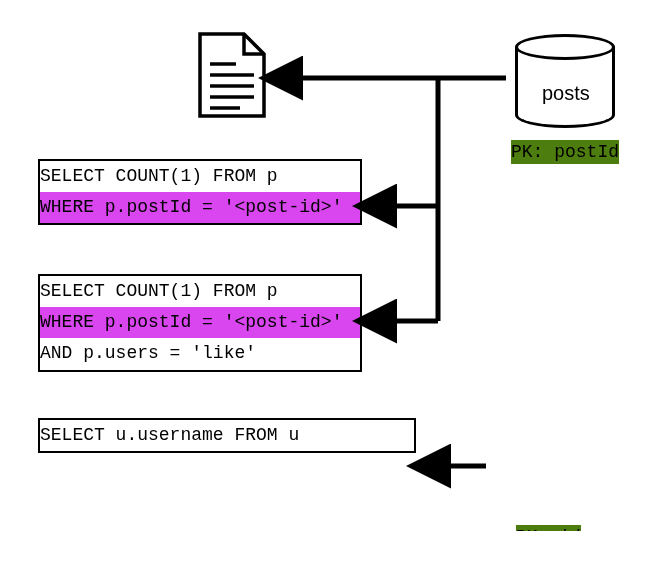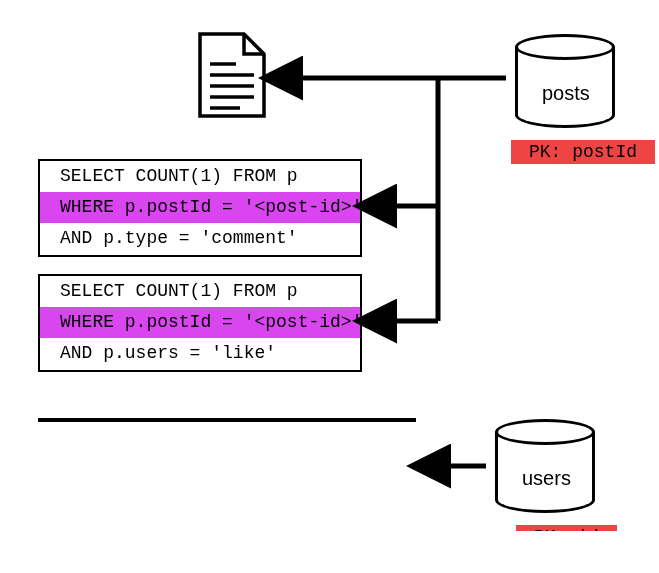--- a/index.html
+++ b/index.html
@@ -14,21 +14,21 @@
     height: 531px;
     border-radius: 14px;
   }
   .query-box {
     position: absolute;
     border: 2px solid #000;
     background: #fff;
     box-sizing: border-box;
   }
   .query-line {
-    padding: 3px 8px 3px 20px;
+    padding: 3px 8px 3px 0;
     font-size: 18px;
     line-height: 1.4;
     white-space: pre;
   }
   .hl {
     background: #d946ef;
   }
   .db {
     position: absolute;
   }
@@ -63,24 +63,24 @@
     z-index: 1;
   }
   .db-label {
     position: absolute;
     font-family: "Segoe UI", Arial, sans-serif;
     font-size: 20px;
     z-index: 3;
   }
   .pk-tag {
     position: absolute;
-    background: #ef4444;
+    background: #4d7c0f;
     font-family: "Consolas", "Menlo", "Courier New", monospace;
     font-size: 18px;
-    padding: 2px 18px;
+    padding: 2px 0;
   }
   
   .doc-icon {
     position: absolute;
   }
   
   svg.arrows {
     position: absolute;
     top: 0; left: 0;
     width: 659px;
@@ -108,42 +108,35 @@
 
   <div class="db" style="left:515px; top:34px;">
     <div class="db-cyl">
       <div class="body"></div>
       <div class="top-ellipse"></div>
     </div>
     <div class="db-label" style="left:27px; top:48px;">posts</div>
   </div>
   <div class="pk-tag" style="left:511px; top:140px;">PK: postId</div>
 
-  <div class="db" style="left:495px; top:419px;">
-    <div class="db-cyl">
-      <div class="body"></div>
-      <div class="top-ellipse"></div>
-    </div>
-    <div class="db-label" style="left:27px; top:48px;">users</div>
-  </div>
   <div class="pk-tag" style="left:516px; top:525px;">PK: id</div>
 
   <div class="query-box" style="left:38px; top:159px; width:324px;">
     <div class="query-line">SELECT COUNT(1) FROM p</div>
     <div class="query-line hl">WHERE p.postId = '&lt;post-id&gt;'</div>
-    <div class="query-line">AND p.type = 'comment'</div>
   </div>
 
   <div class="query-box" style="left:38px; top:274px; width:324px;">
     <div class="query-line">SELECT COUNT(1) FROM p</div>
     <div class="query-line hl">WHERE p.postId = '&lt;post-id&gt;'</div>
     <div class="query-line">AND p.users = 'like'</div>
   </div>
 
   <div class="query-box" style="left:38px; top:418px; width:378px;">
+    <div class="query-line">SELECT u.username FROM u</div>
   </div>
 
   <svg class="arrows">
     <defs>
       <marker id="arrowhead" markerWidth="9" markerHeight="9" refX="3" refY="4.5" orient="auto">
         <polygon points="0 0, 9 4.5, 0 9" fill="#000"></polygon>
       </marker>
     </defs>
 
     <line x1="506" y1="78" x2="288" y2="78" stroke="#000" stroke-width="5" marker-end="url(#arrowhead)"></line>

